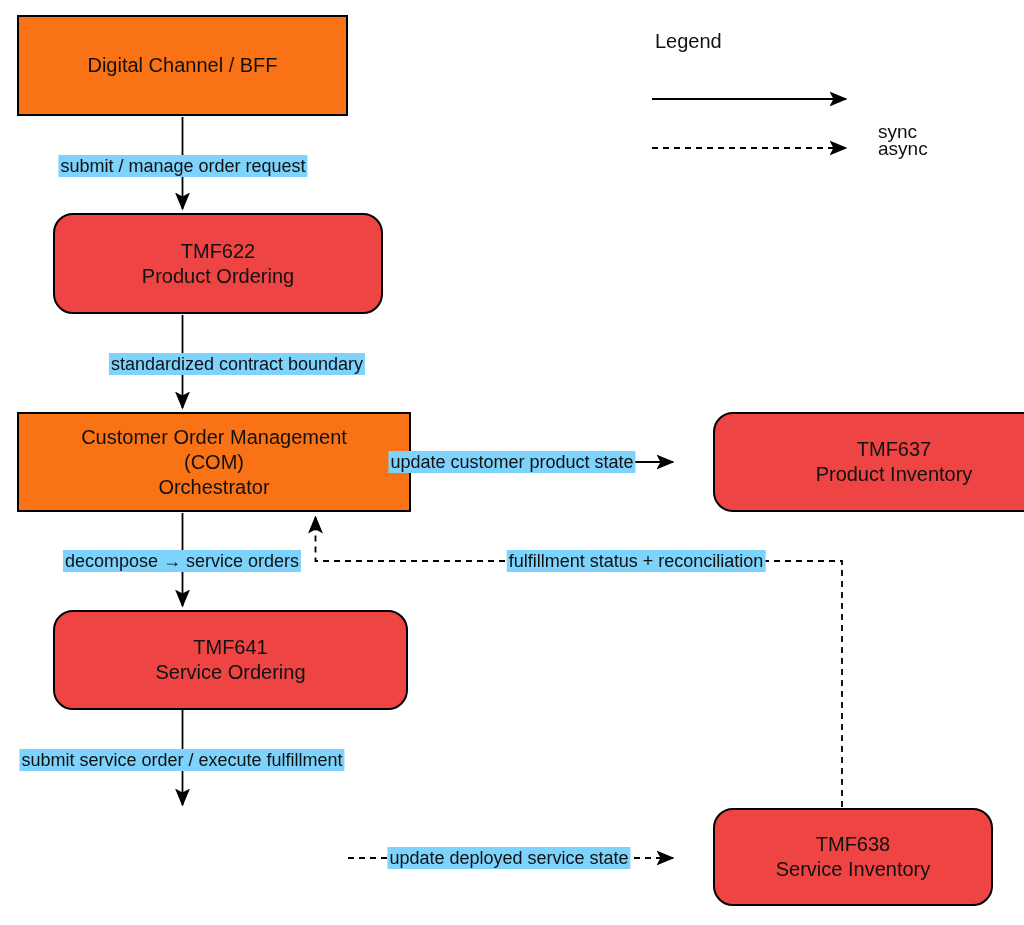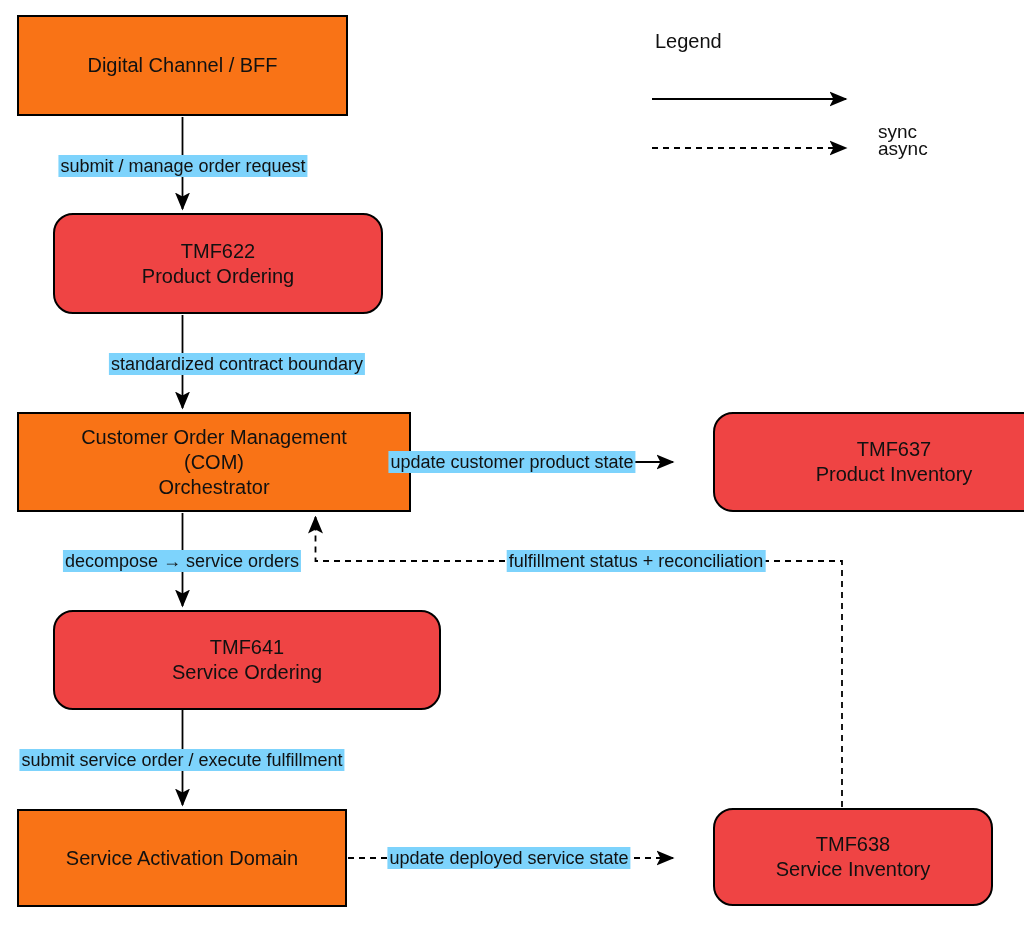--- a/index.html
+++ b/index.html
@@ -95,28 +95,25 @@
     <span>Customer Order Management
 (COM)
 Orchestrator</span>
   </div>
 
   <div class="node api" style="left:677px; top:412px; width:362px; height:100px;">
     <span>TMF637
 Product Inventory</span>
   </div>
 
-  <div class="node api" style="left:17px; top:610px; width:388px; height:100px;">
+  <div class="node api" style="left:17px; top:610px; width:355px; height:100px;">
     <span>TMF641
 Service Ordering</span>
   </div>
 
-  <div class="node" style="left:17px; top:809px; width:330px; height:98px;">
-    <span>Service Activation Domain</span>
-  </div>
 
   <div class="node api" style="left:677px; top:808px; width:280px; height:98px;">
     <span>TMF638
 Service Inventory</span>
   </div>
 
   <div class="edge-label" style="left:183px; top:166px;">submit / manage order request</div>
   <div class="edge-label" style="left:200px; top:364px;margin-left:37px;">standardized contract boundary</div>
   <div class="edge-label" style="left:512px; top:462px;">update customer product state</div>
   <div class="edge-label" style="left:182px; top:561px;">decompose → service orders</div>

